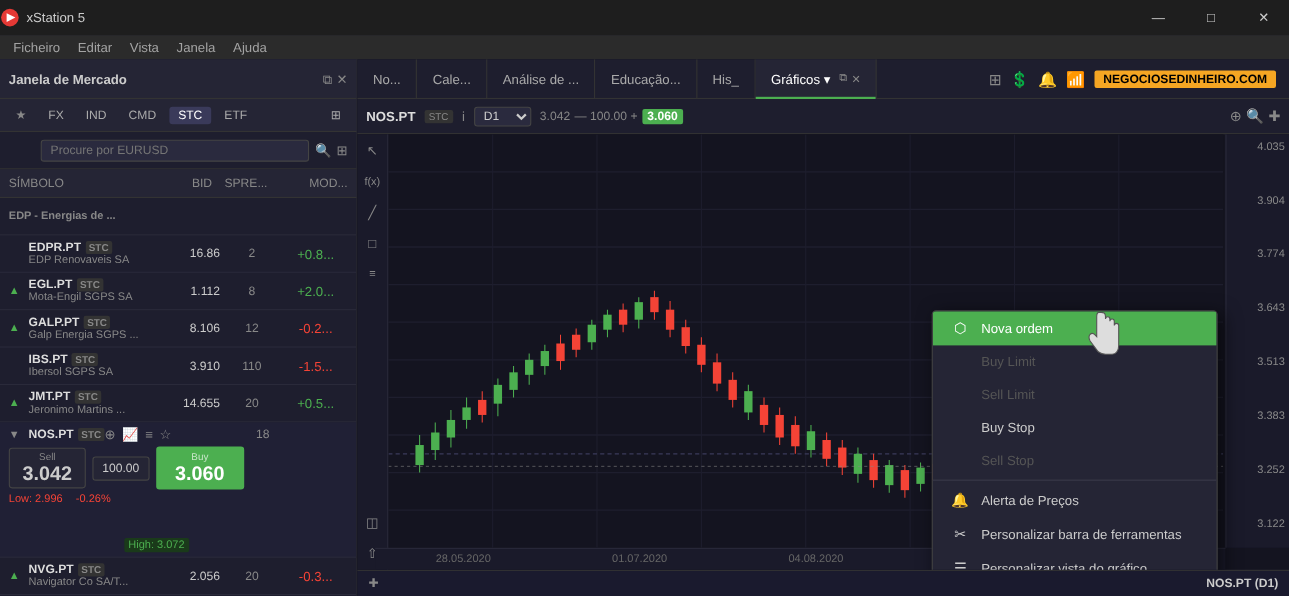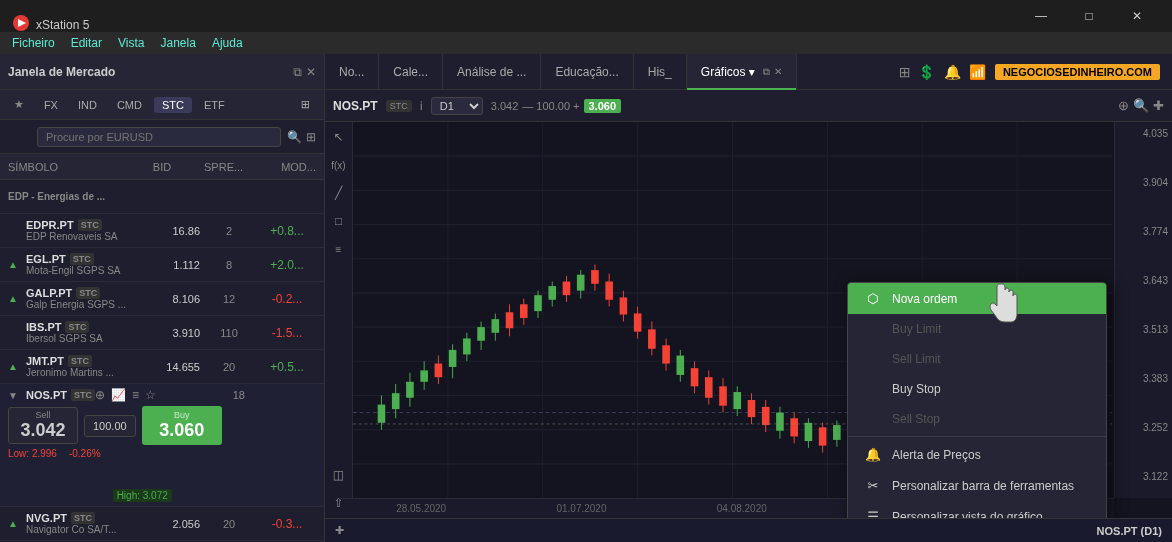--- a/index.html
+++ b/index.html
@@ -1,34 +1,34 @@
 <!DOCTYPE html>
 <html><head>
   <meta charset="utf-8">
   <style>
     * { margin: 0; padding: 0; box-sizing: border-box; }
     body { width: 1172px; height: 542px; overflow: hidden; font-family: 'Segoe UI', Arial, sans-serif; background: #1a1a2e; font-size: 12px; }
 
     
     .title-bar {
-      height: 32px; background: #1e1e1e; display: flex; align-items: flex-end;
-      padding: 0 12px; color: #ccc; user-select: none;
+      height: 32px; background: #1e1e1e; display: flex; align-items: center;
+      padding: 0 0; color: #ccc; user-select: none;
     }
     .title-bar .app-icon { width: 18px; height: 18px; margin-right: 6px; }
     .title-bar .title { flex: 1; font-size: 12px; }
     .title-bar .win-controls { display: flex; gap: 2px; }
     .win-controls span {
       width: 46px; height: 32px; display: flex; align-items: center; justify-content: center;
       font-size: 12px; cursor: pointer; color: #ccc;
     }
 
     
     .menu-bar {
       height: 22px; background: #2b2b2b; display: flex; align-items: center;
-      padding: 0 4px; color: #5eead4; font-size: 12px;
+      padding: 0 4px; color: #a3a3a3; font-size: 12px;
     }
     .menu-bar span { padding: 0 8px; cursor: pointer; line-height: 22px; }
 
     
     .main-layout { display: flex; height: calc(542px - 54px); }
 
     
     .left-panel { width: 325px; background: #1e1e2e; border-right: 1px solid #333; display: flex; flex-direction: column; }
 
     
@@ -61,21 +61,21 @@
       color: #ccc; padding: 3px 8px; font-size: 11px; outline: none; margin-left: 29px;
     }
     .search-icons { display: flex; gap: 4px; color: #888; }
 
     
     .table-header {
       height: 26px; background: #252535; display: flex; align-items: center;
       padding: 0 8px; border-bottom: 1px solid #333; color: #888; font-size: 11px;
     }
     .col-symbol { flex: 2; }
-    .col-bid { flex: 1; text-align: center; }
+    .col-bid { flex: 1; text-align: right; }
     .col-spread { flex: 1; text-align: center; }
     .col-mod { flex: 1; text-align: right; }
 
     
     .instrument-list { flex: 1; overflow-y: auto; background: #1e1e2e; }
     .instrument-list::-webkit-scrollbar { width: 4px; }
     .instrument-list::-webkit-scrollbar-thumb { background: #444; }
 
     .instrument-row {
       display: flex; align-items: center; padding: 2px 8px;

